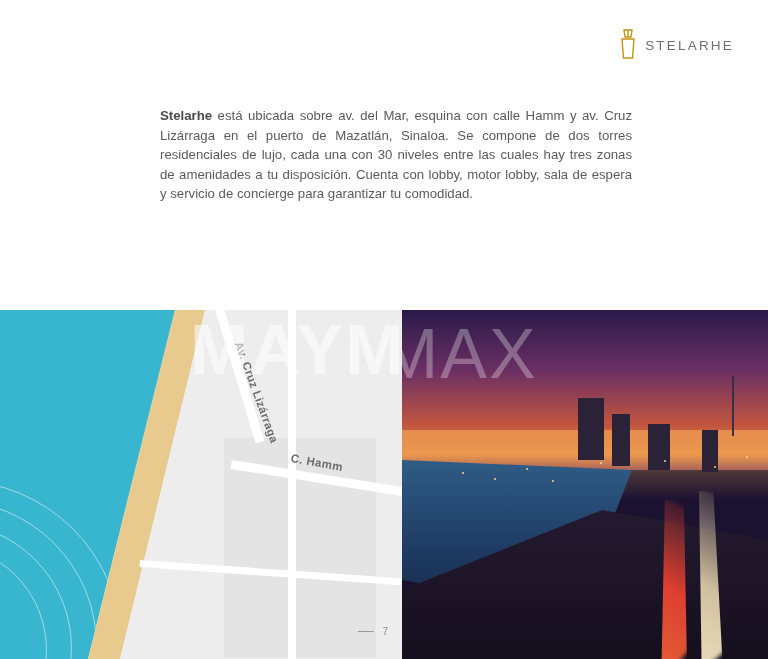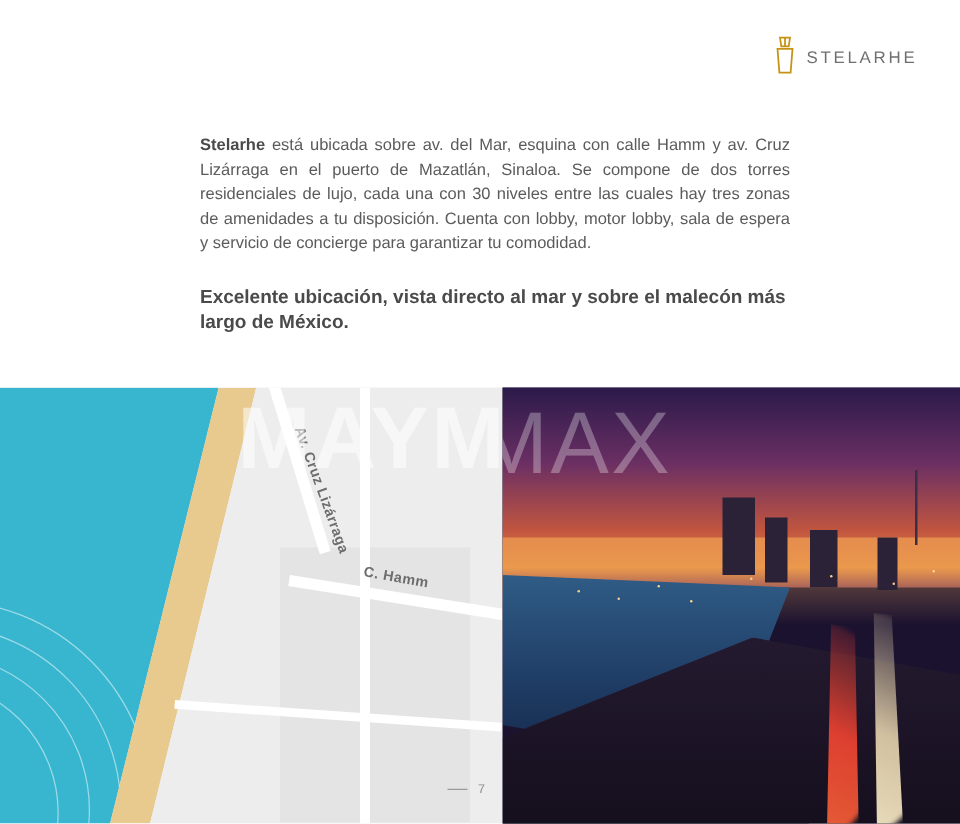--- a/index.html
+++ b/index.html
@@ -245,21 +245,20 @@
         <path d="M6 2 L14 2 L13 9 L7 9 Z" fill="none" stroke="#c69214" stroke-width="1.4"></path>
         <path d="M4 11 L16 11 L14.5 30 L5.5 30 Z" fill="none" stroke="#c69214" stroke-width="1.4"></path>
         <path d="M10 9 L10 2" stroke="#c69214" stroke-width="1.4"></path>
       </svg>
     </span>
     <span class="logo-text">STELARHE</span>
   </div>
 
   <div class="copy-block">
     <p class="para"><span class="brand">Stelarhe</span><span> está ubicada sobre av. del Mar, esquina con calle Hamm y av. Cruz Lizárraga en el puerto de Mazatlán, Sinaloa. Se compone de dos torres residenciales de lujo, cada una con 30 niveles entre las cuales hay tres zonas de amenidades a tu disposición. Cuenta con lobby, motor lobby, sala de espera y servicio de concierge para garantizar tu comodidad.</span></p>
-    <p class="headline">Excelente ubicación, vista directo al mar y sobre el malecón más largo de México.</p>
   </div>
 
   <div class="media-row">
 
     <div class="map-panel">
       <div class="sea"></div>
 
       <div class="ring" style="left:-210px;top:170px;width:330px;height:330px;"></div>
       <div class="ring" style="left:-195px;top:190px;width:290px;height:290px;"></div>
       <div class="ring" style="left:-180px;top:212px;width:250px;height:250px;"></div>

